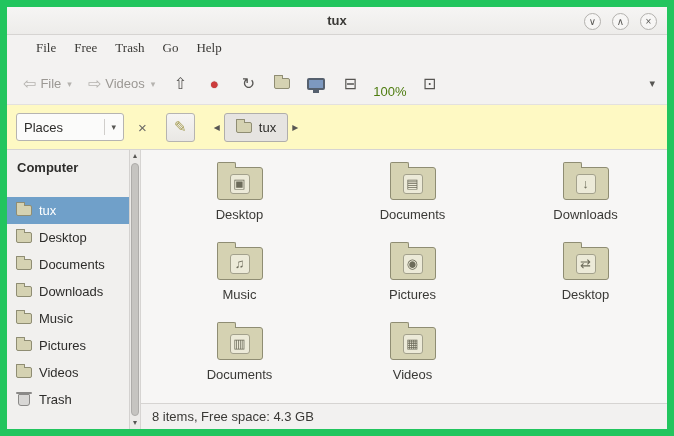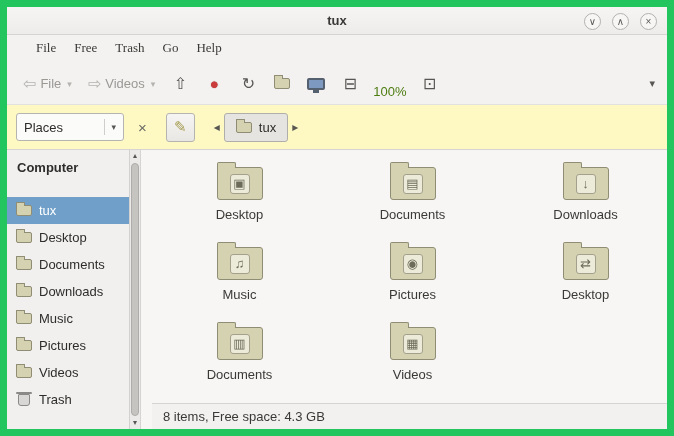--- a/index.html
+++ b/index.html
@@ -97,21 +97,21 @@
   .folder { width: 46px; height: 33px; background: #d5d2b2; border: 1px solid #8f8d73; border-radius: 1px 3px 3px 3px; position: relative; margin-top: 9px; }
   .folder::before { content: ""; position: absolute; top: -6px; left: -1px; width: 17px; height: 5px; background: #d5d2b2; border: 1px solid #8f8d73; border-bottom: none; border-radius: 2px 2px 0 0; }
   .emblem {
     position: absolute; left: 0; right: 0; top: 0; bottom: 0; margin: auto;
     width: 20px; height: 20px; background: #ecead e0; background: #ecead8; border: 1px solid #a3a18c; border-radius: 3px;
     display: flex; align-items: center; justify-content: center; font-size: 13px; color: #6c6b5a;
   }
   .tile-label { margin-top: 7px; color: #3a3936; }
   
   .statusbar {
-    position: absolute; left: 11px; right: 0; bottom: 0; height: 26px;
+    position: absolute; left: 0; right: 0; bottom: 0; height: 26px;
     border-top: 1px solid #d6d4d2; background: #f2f1f0;
     display: flex; align-items: center; padding-left: 11px; color: #3a3936;
   }
 </style>
 </head>
 <body>
 
 <div class="window">
 
   <div class="titlebar">

